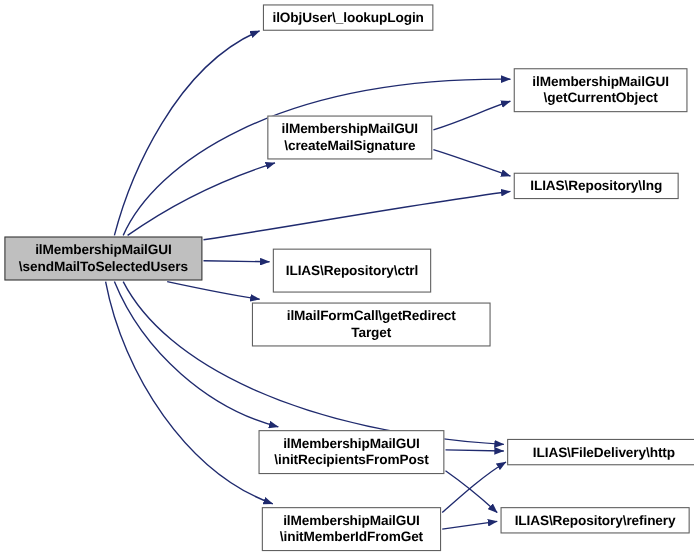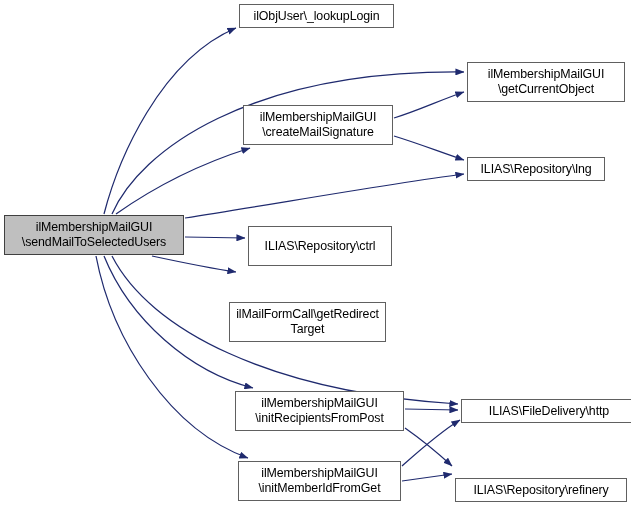--- a/index.html
+++ b/index.html
@@ -45,20 +45,21 @@
   .node.root {
     background: #bfbfbf;
     border: 1px solid #404040;
     font-weight: normal;
   }
   .node .label {
     display: block;
     width: 100%;
     padding: 0 3px;
     white-space: pre-line;
+    font-weight: bold;
   }
 </style>
 </head>
 <body>
 
 <div id="callgraph">
 
   <svg id="edge-layer" viewBox="0 0 631 505" width="631" height="505" xmlns="http://www.w3.org/2000/svg">
     <defs>
       <marker id="arrow" markerWidth="9" markerHeight="7" refX="8.6" refY="3.5" orient="auto" markerUnits="userSpaceOnUse">
@@ -112,44 +113,44 @@
   <div class="node" style="left:467px; top:62px; width:158px; height:40px;">
     <span class="label">ilMembershipMailGUI
 \getCurrentObject</span>
   </div>
 
   <div class="node" style="left:243px; top:105px; width:150px; height:40px;">
     <span class="label">ilMembershipMailGUI
 \createMailSignature</span>
   </div>
 
-  <div class="node" style="left:467px; top:157px; width:138px; height:24px;">
+  <div class="node" style="left:467px; top:157px; width:150px; height:24px;">
     <span class="label">ILIAS\Repository\lng</span>
   </div>
 
   <div class="node" style="left:248px; top:226px; width:144px; height:40px;">
     <span class="label">ILIAS\Repository\ctrl</span>
   </div>
 
-  <div class="node" style="left:229px; top:275px; width:157px; height:40px;margin-top:27px;">
+  <div class="node" style="left:229px; top:275px; width:217px; height:40px;">
     <span class="label">ilMailFormCall\getRedirect
 Target</span>
   </div>
 
   <div class="node" style="left:235px; top:391px; width:169px; height:40px;">
     <span class="label">ilMembershipMailGUI
 \initRecipientsFromPost</span>
   </div>
 
   <div class="node" style="left:461px; top:399px; width:176px; height:24px;">
     <span class="label">ILIAS\FileDelivery\http</span>
   </div>
 
   <div class="node" style="left:238px; top:461px; width:163px; height:40px;">
     <span class="label">ilMembershipMailGUI
 \initMemberIdFromGet</span>
   </div>
 
-  <div class="node" style="left:455px; top:478px; width:172px; height:24px;">
+  <div class="node" style="left:455px; top:461px; width:172px; height:24px;">
     <span class="label">ILIAS\Repository\refinery</span>
   </div>
 
 </div>
 
 </body></html>

